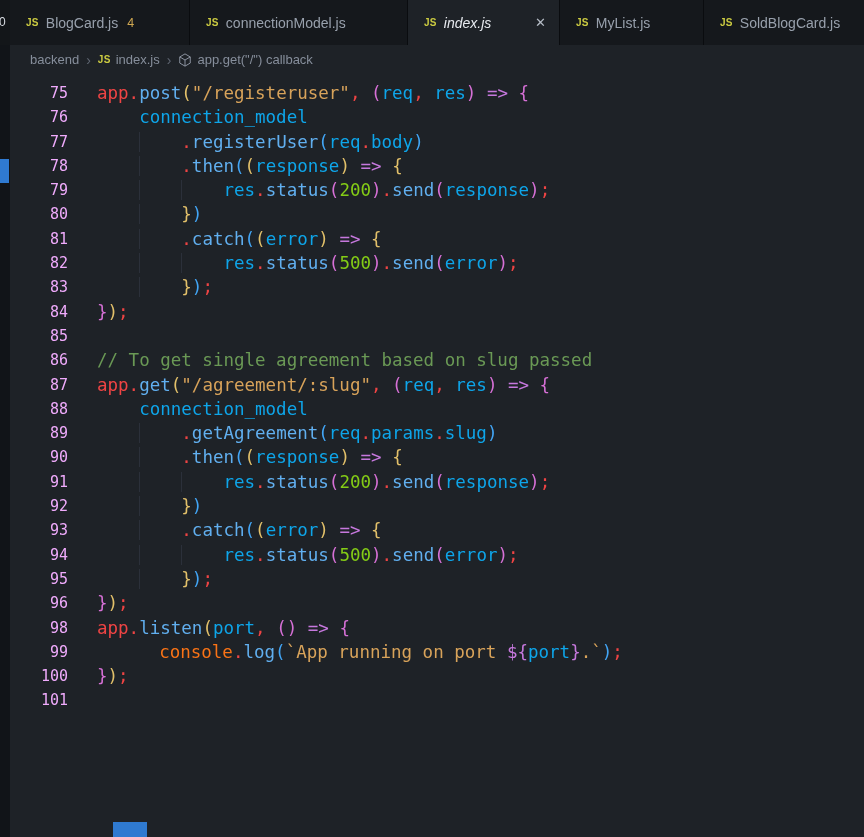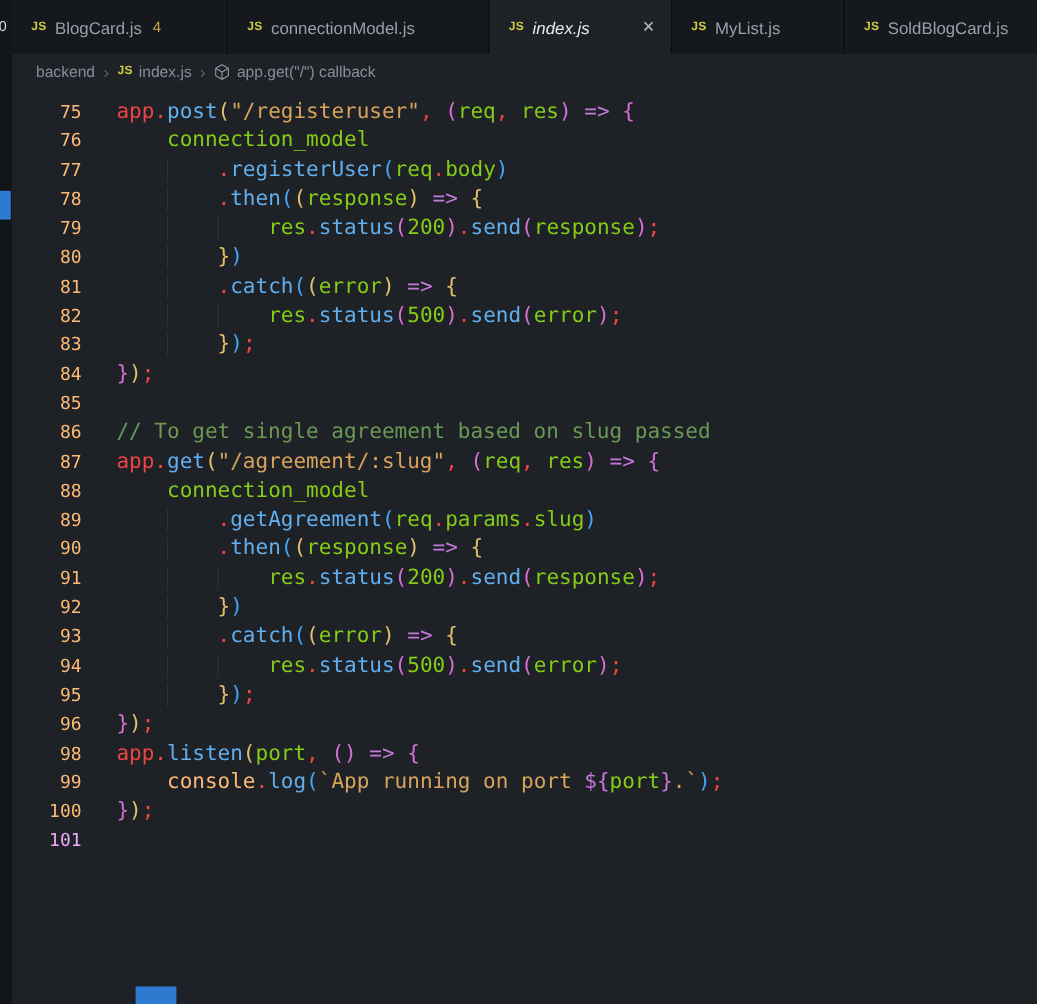--- a/index.html
+++ b/index.html
@@ -46,34 +46,34 @@
   .editor{
     position:absolute;left:10px;top:74px;right:0;bottom:0;
     padding-top:7px;overflow:hidden;
   }
   .row{
     display:flex;height:24.3px;line-height:24.3px;
     font-family:"DejaVu Sans Mono",monospace;font-size:17.5px;
   }
   .ln{
     width:58px;flex:none;text-align:right;
-    font-size:15px;color:#fdba74;user-select:none;
+    font-size:15px;color:#f0abfc;user-select:none;
   }
   .ln.dim{color:#f0abfc;}
   .codeline{white-space:pre;padding-left:29px;}
   .sp{white-space:pre;}
   .sp.g{box-shadow:inset 1px 0 0 #2b303a;}
   .tok-d{color:#ef4444;}
-  .tok-v{color:#84cc16;}
+  .tok-v{color:#0ea5e9;}
   .tok-f{color:#61afef;}
   .tok-s{color:#d8a35a;}
   .tok-n{color:#84cc16;}
   .tok-c{color:#6a9955;}
   .tok-k{color:#c678dd;}
-  .tok-o{color:#fdba74;}
+  .tok-o{color:#f97316;margin-left:20px;}
   .tok-b1{color:#e2c06a;}
   .tok-b2{color:#d670d6;}
   .tok-b3{color:#42a5f5;}
   
   .leftstrip{position:absolute;left:0;top:45px;width:10px;bottom:0;background:#111418;}
   .act-indicator{position:absolute;left:0;top:159px;width:9px;height:24px;background:#2f7ad1;}
   .act-badge{
     position:absolute;left:-1px;top:15px;width:9px;overflow:hidden;
     color:#d6dae0;font-size:12px;font-family:"Liberation Sans",sans-serif;
   }

